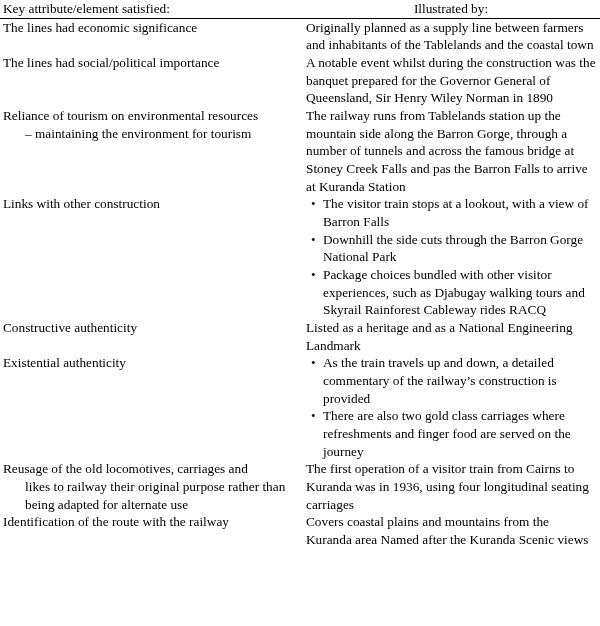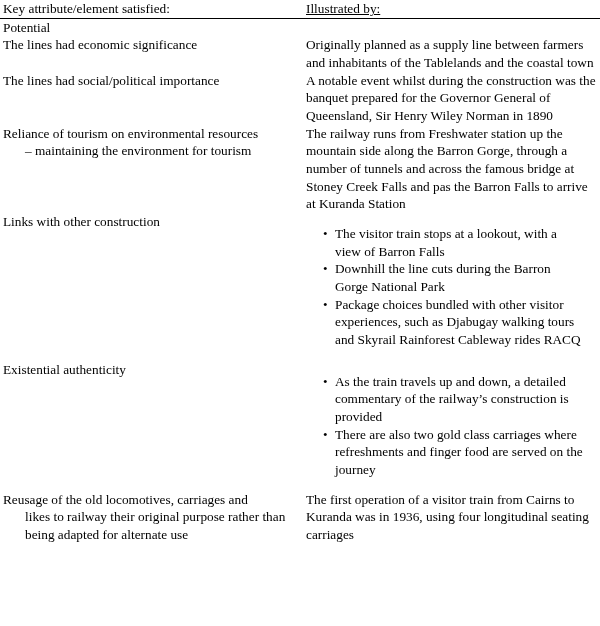--- a/index.html
+++ b/index.html
@@ -35,21 +35,21 @@
     border: 0;
   }
   .rule-bottom {
     border-bottom: 1.2px solid #000000;
   }
   .hdr td {
     padding-top: 1px;
     padding-bottom: 2px;
   }
   .hdr .left { text-align: left; }
-  .hdr .right { text-align: left; text-decoration: underline; }
+  .hdr .right { text-align: center; }
   .section td {
     padding-top: 1px;
     padding-bottom: 0px;
   }
   .row td {
     padding-top: 1px;
     padding-bottom: 1px;
   }
   .hang {
     padding-left: 0;
@@ -58,21 +58,21 @@
   .hang .cont {
     display: block;
     padding-left: 22px;
     text-indent: 0;
   }
   .hang .first {
     display: block;
     padding-left: 0;
   }
   ul.bul {
-    margin: 12px;
+    margin: 0;
     padding: 0 0 0 17px;
     list-style: none;
   }
   ul.bul li {
     position: relative;
     padding-left: 0;
     margin: 0 0 0 0;
   }
   ul.bul li::before {
     content: "\2022";
@@ -91,24 +91,20 @@
         <col class="c1">
         <col class="c2">
       </colgroup>
     <tbody>
 
       <tr class="hdr rule-bottom">
         <td class="left">Key attribute/element satisfied:</td>
         <td class="right">Illustrated by:</td>
       </tr>
 
-      <tr class="section">
-        <td>Potential</td>
-        <td></td>
-      </tr>
 
       <tr class="row">
         <td class="hang">
           <span class="first">The lines had economic significance</span>
         </td>
         <td>
           <span class="first">Originally planned as a supply line between</span>
           <span class="cont">farmers and inhabitants of the Tablelands and</span>
           <span class="cont">the coastal town</span>
         </td>
@@ -125,42 +121,51 @@
           <span class="cont">Norman in 1890</span>
         </td>
       </tr>
 
       <tr class="row">
         <td class="hang">
           <span class="first">Reliance of tourism on environmental resources</span>
           <span class="cont">– maintaining the environment for tourism</span>
         </td>
         <td>
-          <span class="first">The railway runs from Freshwater station up the</span>
+          <span class="first">The railway runs from Tablelands station up the</span>
           <span class="cont">mountain side along the Barron Gorge, through</span>
           <span class="cont">a number of tunnels and across the famous</span>
           <span class="cont">bridge at Stoney Creek Falls and pas the</span>
           <span class="cont">Barron Falls to arrive at Kuranda Station</span>
         </td>
       </tr>
 
       <tr class="row">
         <td class="hang">
           <span class="first">Links with other construction</span>
         </td>
         <td>
           <ul class="bul">
             <li>The visitor train stops at a lookout, with a view of Barron Falls</li>
-            <li>Downhill the line cuts during the Barron Gorge National Park</li>
+            <li>Downhill the side cuts through the Barron Gorge National Park</li>
             <li>Package choices bundled with other visitor experiences, such as Djabugay walking tours and Skyrail Rainforest Cableway rides RACQ</li>
           </ul>
         </td>
       </tr>
 
 
+      <tr class="row">
+        <td class="hang">
+          <span class="first">Constructive authenticity</span>
+        </td>
+        <td>
+          <span class="first">Listed as a heritage and as a National Engineering</span>
+          <span class="cont">Landmark</span>
+        </td>
+      </tr>
 
       <tr class="row">
         <td class="hang">
           <span class="first">Existential authenticity</span>
         </td>
         <td>
           <ul class="bul">
             <li>As the train travels up and down, a detailed commentary of the railway’s construction is provided</li>
             <li>There are also two gold class carriages where refreshments and finger food are served on the journey</li>
           </ul>
@@ -174,16 +179,26 @@
           <span class="cont">being adapted for alternate use</span>
         </td>
         <td>
           <span class="first">The first operation of a visitor train from Cairns to</span>
           <span class="cont">Kuranda was in 1936, using four longitudinal</span>
           <span class="cont">seating carriages</span>
         </td>
       </tr>
 
 
+      <tr class="row">
+        <td class="hang">
+          <span class="first">Identification of the route with the railway</span>
+        </td>
+        <td>
+          <span class="first">Covers coastal plains and mountains from the</span>
+          <span class="cont">Kuranda area</span>
+          <span class="first">Named after the Kuranda Scenic views</span>
+        </td>
+      </tr>
 
     </tbody>
   </table>
 </div>
 
 </body></html>

